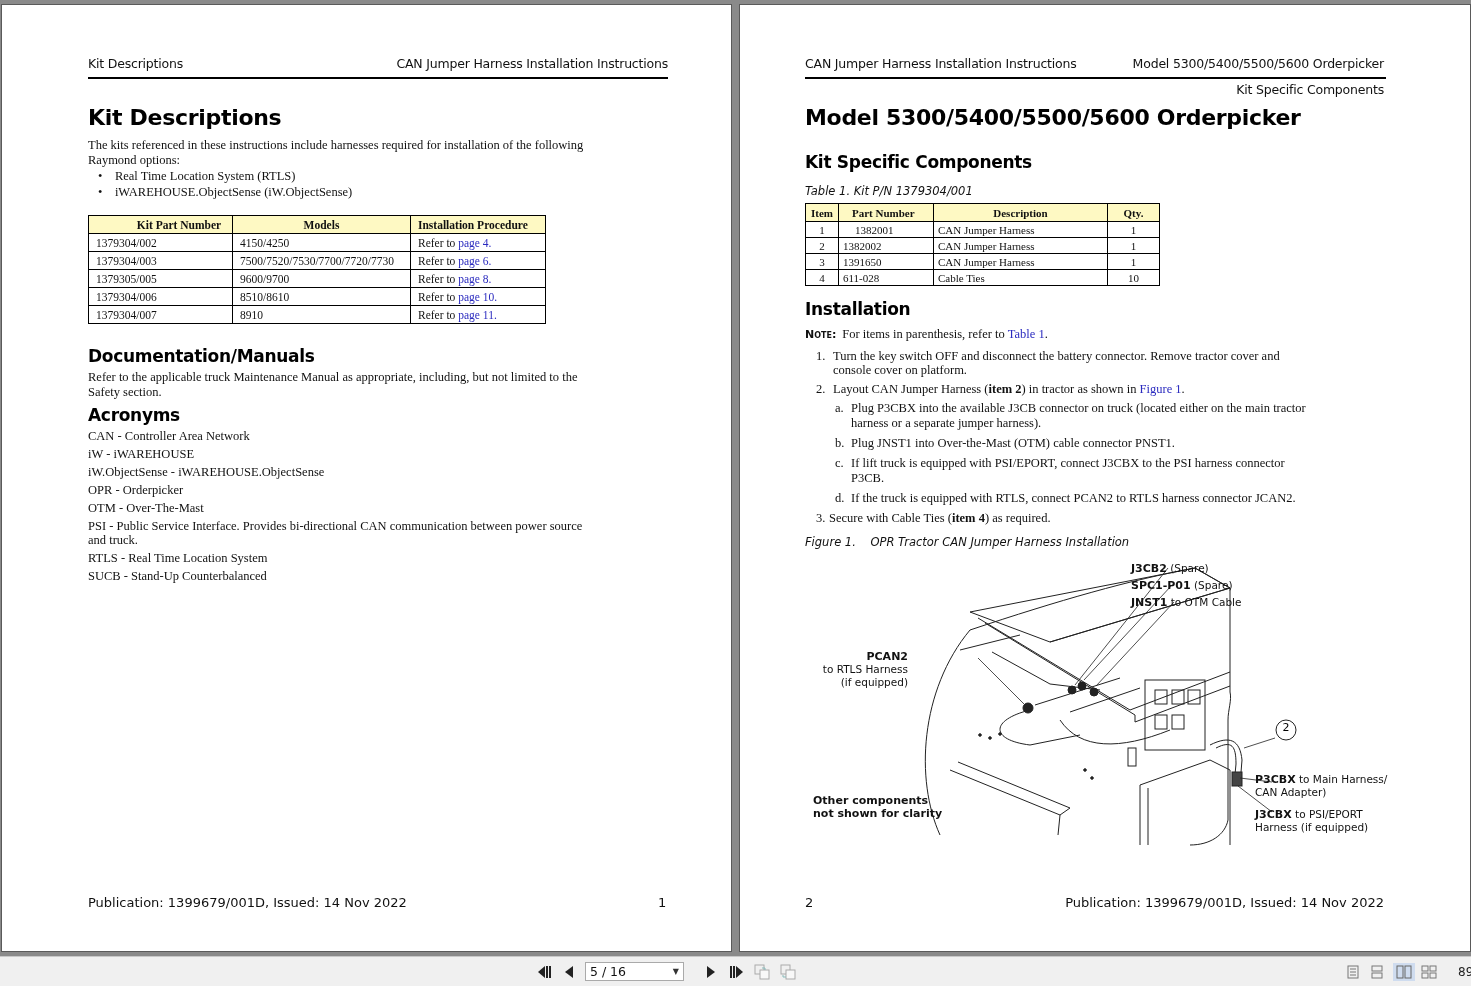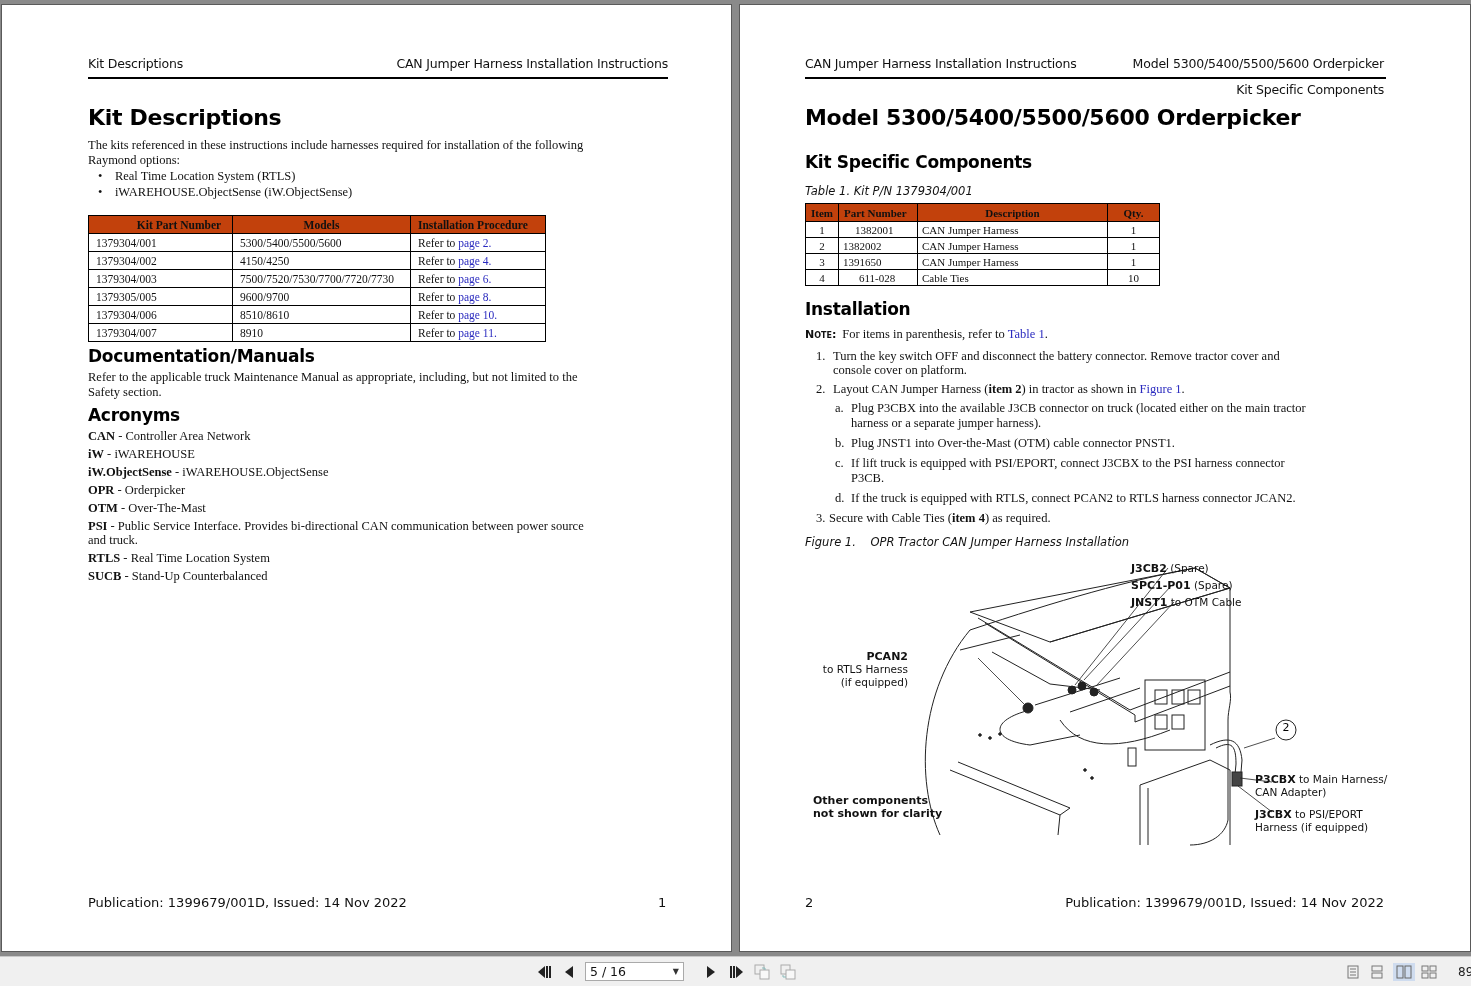--- a/index.html
+++ b/index.html
@@ -11,24 +11,24 @@
   .sans { font-family:"DejaVu Sans", sans-serif; }
   .serif { font-family:"Liberation Serif", serif; }
   .abs { position:absolute; }
   .hdr-text { font-size:12.5px; color:#111; letter-spacing:-0.2px; }
   .hrule { position:absolute; height:2px; background:#000; }
   .h1 { font-weight:bold; font-size:22px; color:#000; letter-spacing:-0.3px; }
   .h2 { font-weight:bold; font-size:17px; color:#000; letter-spacing:-0.3px; }
   .body { font-size:12.5px; color:#111; line-height:15px; }
   .link { color:#2a2abf; }
   table.doc { border-collapse:collapse; font-family:"Liberation Serif", serif; font-size:11.5px; color:#111; }
-  table.doc th { background:#c2410c; font-weight:bold; border:1px solid #000; padding:1px 7px; height:15px; }
+  table.doc th { background:#fef9c3; font-weight:bold; border:1px solid #000; padding:1px 7px; height:15px; }
   table.doc td { border:1px solid #000; padding:1px 7px; height:15px; }
   .acr { position:absolute; font-family:"Liberation Serif", serif; font-size:12.5px; color:#111; line-height:14px; }
-  .acr b { font-weight:bold; }
+  .acr b { font-weight:normal; }
   .footer-text { font-size:13px; color:#111; }
   .caption { font-style:italic; font-size:11.5px; color:#111; }
   .callout { font-size:10.5px; color:#111; line-height:13px; }
   .callout b { font-size:11px; }
   
   .toolbar { position:absolute; left:0; top:956px; width:1471px; height:30px; background:#f0f0f0; border-top:1px solid #c8c8c8; }
   .tb-btn { position:absolute; top:6px; width:18px; height:18px; display:flex; align-items:center; justify-content:center; color:#222; font-size:13px; }
   .page-select { position:absolute; left:585px; top:5px; width:99px; height:19px; border:1px solid #aaa; background:#fff; box-sizing:border-box; font-size:12.5px; padding-left:4px; line-height:17px; color:#111; }
   .page-select .caret { position:absolute; right:4px; top:0; font-size:8px; color:#333; }
   .view-btn { position:absolute; top:6px; width:20px; height:18px; display:flex; align-items:center; justify-content:center; }
@@ -51,25 +51,20 @@
     <div class="abs serif body" style="left:96px; top:180px;">•&nbsp;&nbsp;&nbsp;&nbsp;<span>iWAREHOUSE.ObjectSense (iW.ObjectSense)</span></div>
 
     <table class="doc abs" style="left:86px; top:210px; width:458px;">
       <tbody>
           <tr>
         <th style="width:92px;padding-left:44px;">Kit Part Number</th>
         <th>Models</th>
         <th style="width:120px; text-align:left;">Installation Procedure</th>
       </tr>
       <tr>
-        <td>1379304/001</td>
-        <td>5300/5400/5500/5600</td>
-        <td><span>Refer to </span><span class="link">page 2.</span></td>
-      </tr>
-      <tr>
         <td>1379304/002</td>
         <td>4150/4250</td>
         <td><span>Refer to </span><span class="link">page 4.</span></td>
       </tr>
       <tr>
         <td>1379304/003</td>
         <td>7500/7520/7530/7700/7720/7730</td>
         <td><span>Refer to </span><span class="link">page 6.</span></td>
       </tr>
       <tr>
@@ -117,21 +112,21 @@
     <div class="abs sans hdr-text" style="right:86px; top:77px;">Kit Specific Components</div>
 
     <div class="abs sans h1" style="left:65px; top:100px;">Model 5300/5400/5500/5600 Orderpicker</div>
     <div class="abs sans h2" style="left:65px; top:147px;">Kit Specific Components</div>
     <div class="abs sans caption" style="left:65px; top:179px;">Table 1. Kit P/N 1379304/001</div>
 
     <table class="doc abs" style="left:65px; top:198px; width:355px; font-size:11px;">
       <tbody>
           <tr>
         <th style="width:26px; padding:0 3px;">Item</th>
-        <th style="width:68px; padding:0 5px; text-align:left;">Part Number</th>
+        <th style="width:68px; padding:0 13px; text-align:left;">Part Number</th>
         <th>Description</th>
         <th style="width:26px; padding:0 4px;">Qty.</th>
       </tr>
       <tr>
         <td style="text-align:center; padding:0 3px; height:14px;">1</td>
         <td style="padding:0 16px;">1382001</td>
         <td style="padding:0 4px;">CAN Jumper Harness</td>
         <td style="text-align:center; padding:0 4px;">1</td>
       </tr>
       <tr>
@@ -141,21 +136,21 @@
         <td style="text-align:center; padding:0 4px;">1</td>
       </tr>
       <tr>
         <td style="text-align:center; padding:0 3px; height:14px;">3</td>
         <td style="padding:0 4px;">1391650</td>
         <td style="padding:0 4px;">CAN Jumper Harness</td>
         <td style="text-align:center; padding:0 4px;">1</td>
       </tr>
       <tr>
         <td style="text-align:center; padding:0 3px; height:14px;">4</td>
-        <td style="padding:0 20px;">611-028</td>
+        <td style="padding:0 4px;">611-028</td>
         <td style="padding:0 4px;">Cable Ties</td>
         <td style="text-align:center; padding:0 20px;margin-left:26px;">10</td>
       </tr>
     </tbody>
       </table>
 
     <div class="abs sans h2" style="left:65px; top:294px;">Installation</div>
 
     <div class="abs serif body" style="left:65px; top:322px;">
       <b class="sans" style="font-size:11px; font-variant:small-caps; margin-right:6px;">Note:</b><span>For items in parenthesis, refer to </span><span class="link">Table 1</span><span>.</span>

